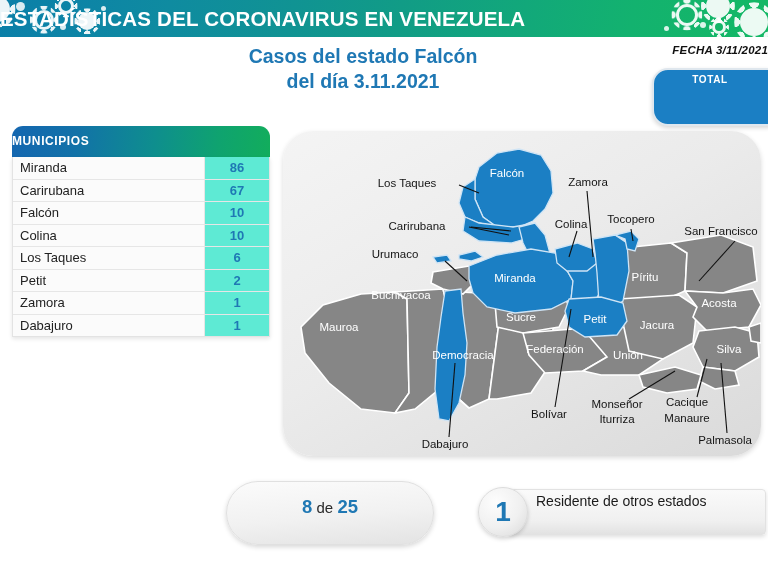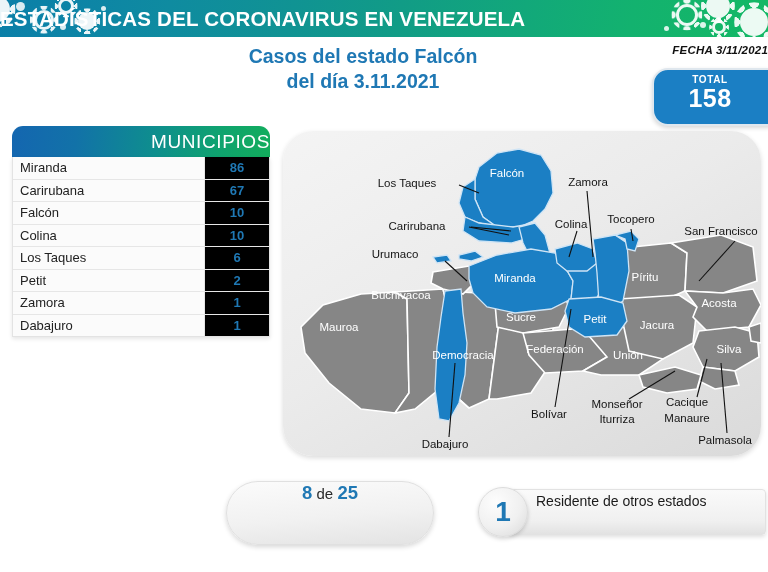--- a/index.html
+++ b/index.html
@@ -132,24 +132,24 @@
   .table-card {
     position: absolute;
     left: 12px; top: 126px;
     width: 258px;
   }
   .table-header {
     height: 31px;
     background: linear-gradient(95deg, #1466b0 0%, #1272a8 25%, #0e8e8e 55%, #0fa36f 80%, #12ad5c 100%);
     border-radius: 11px 11px 0 0;
     color: #ffffff;
-    font-size: 19px;
-    font-weight: normal;
+    font-size: 12px;
+    font-weight: bold;
     letter-spacing: 0.6px;
-    text-align: right;
+    text-align: left;
     line-height: 31px;
   }
   .table-body {
     background: #ffffff;
     border: 1px solid #e3e3e3;
     border-top: none;
     box-shadow: 0 2px 4px rgba(0,0,0,0.10);
   }
   .trow {
     display: flex;
@@ -165,21 +165,21 @@
     font-size: 13px;
     color: #222222;
     white-space: nowrap;
   }
   .tval {
     width: 64px;
     text-align: center;
     font-size: 13px;
     font-weight: bold;
     color: #1f78b4;
-    background: #000000;
+    background: #5eead4;
     height: 100%;
     line-height: 21.5px;
     border-left: 1px solid #e6e6e6;
   }
 
   
   .map-panel {
     position: absolute;
     left: 283px; top: 131px;
     width: 478px; height: 325px;
@@ -194,21 +194,21 @@
   .pill-affected {
     position: absolute;
     left: 226px; top: 481px;
     width: 208px; height: 64px;
     background: linear-gradient(175deg, #fbfbfb 0%, #f1f1f1 55%, #e3e3e3 100%);
     border: 1px solid #e0e0e0;
     border-radius: 34px;
     box-shadow: 0 2px 5px rgba(0,0,0,0.16);
     text-align: center;
     box-sizing: border-box;
-    padding-top: 0;
+    padding-top: 14px;
   }
   .pill-affected .line1 {
     color: #1f78b4;
     font-size: 17px;
     line-height: 21px;
   }
   .pill-affected .line1 b { font-weight: bold; font-size: 18.5px; }
   .pill-affected .line1 .de {
     color: #2a2a2a; font-size: 15px; font-weight: normal;
   }
@@ -286,21 +286,20 @@
 
 <div class="doc-title">
   <span class="l1">Casos del estado Falcón</span>
   <span class="l2">del día 3.11.2021</span>
 </div>
 
 <div class="fecha">FECHA 3/11/2021</div>
 
 <div class="total-badge">
   <div class="total-label">TOTAL</div>
-  <div class="total-value">158</div>
 </div>
 
 <div class="table-card">
   <div class="table-header">MUNICIPIOS</div>
   <div class="table-body">
     <div class="trow">
       <div class="tname">Miranda</div>
       <div class="tval">86</div>
     </div>
     <div class="trow">

